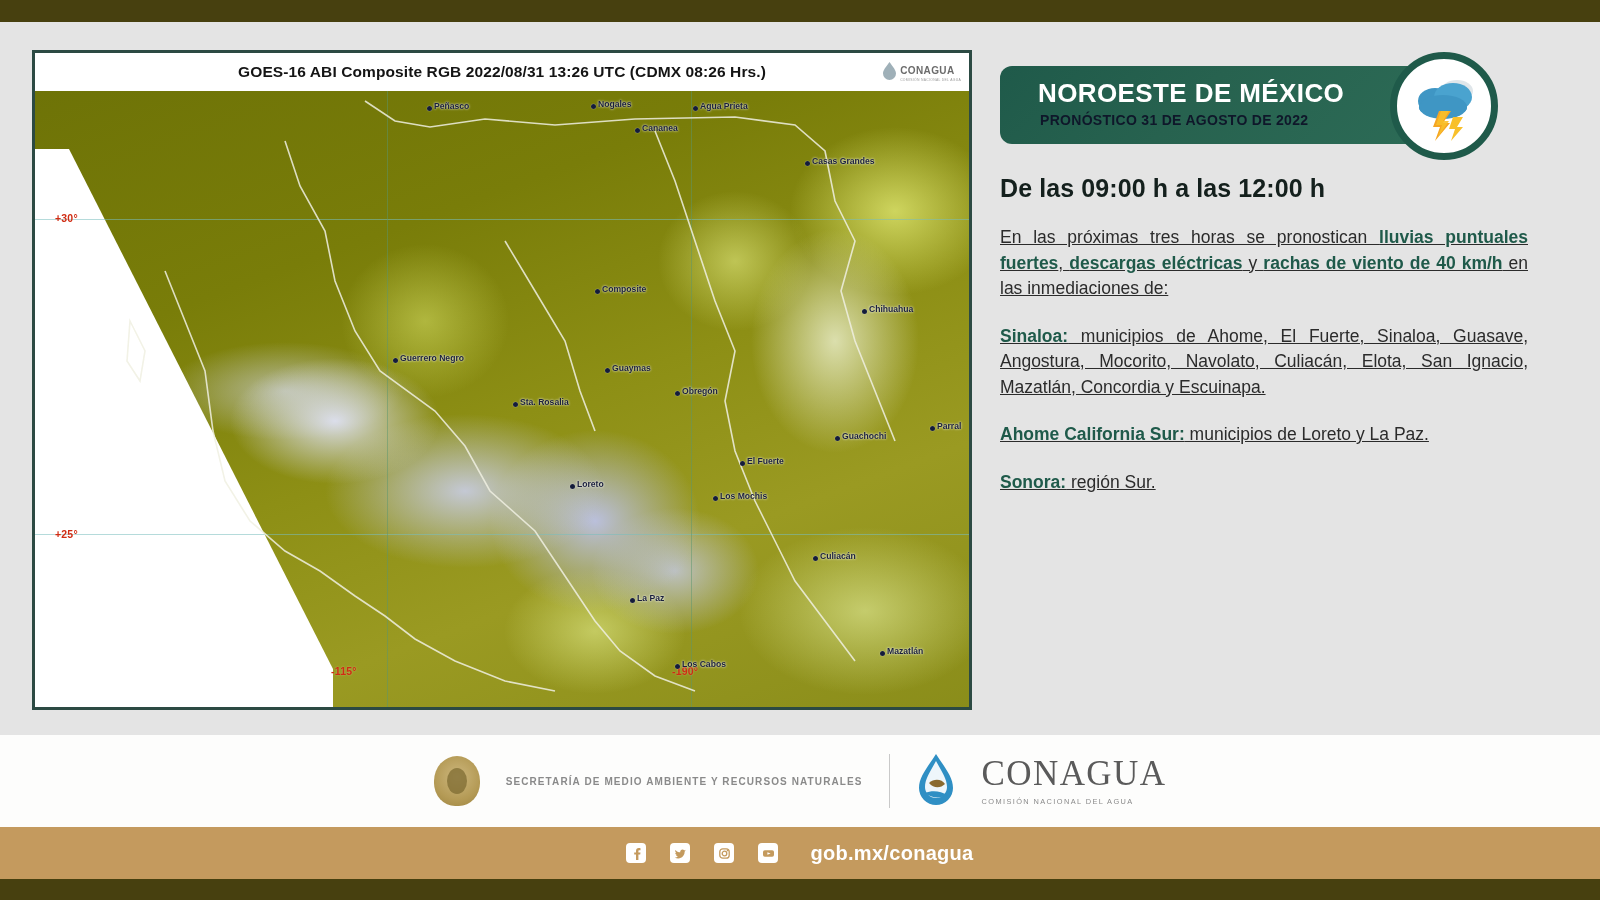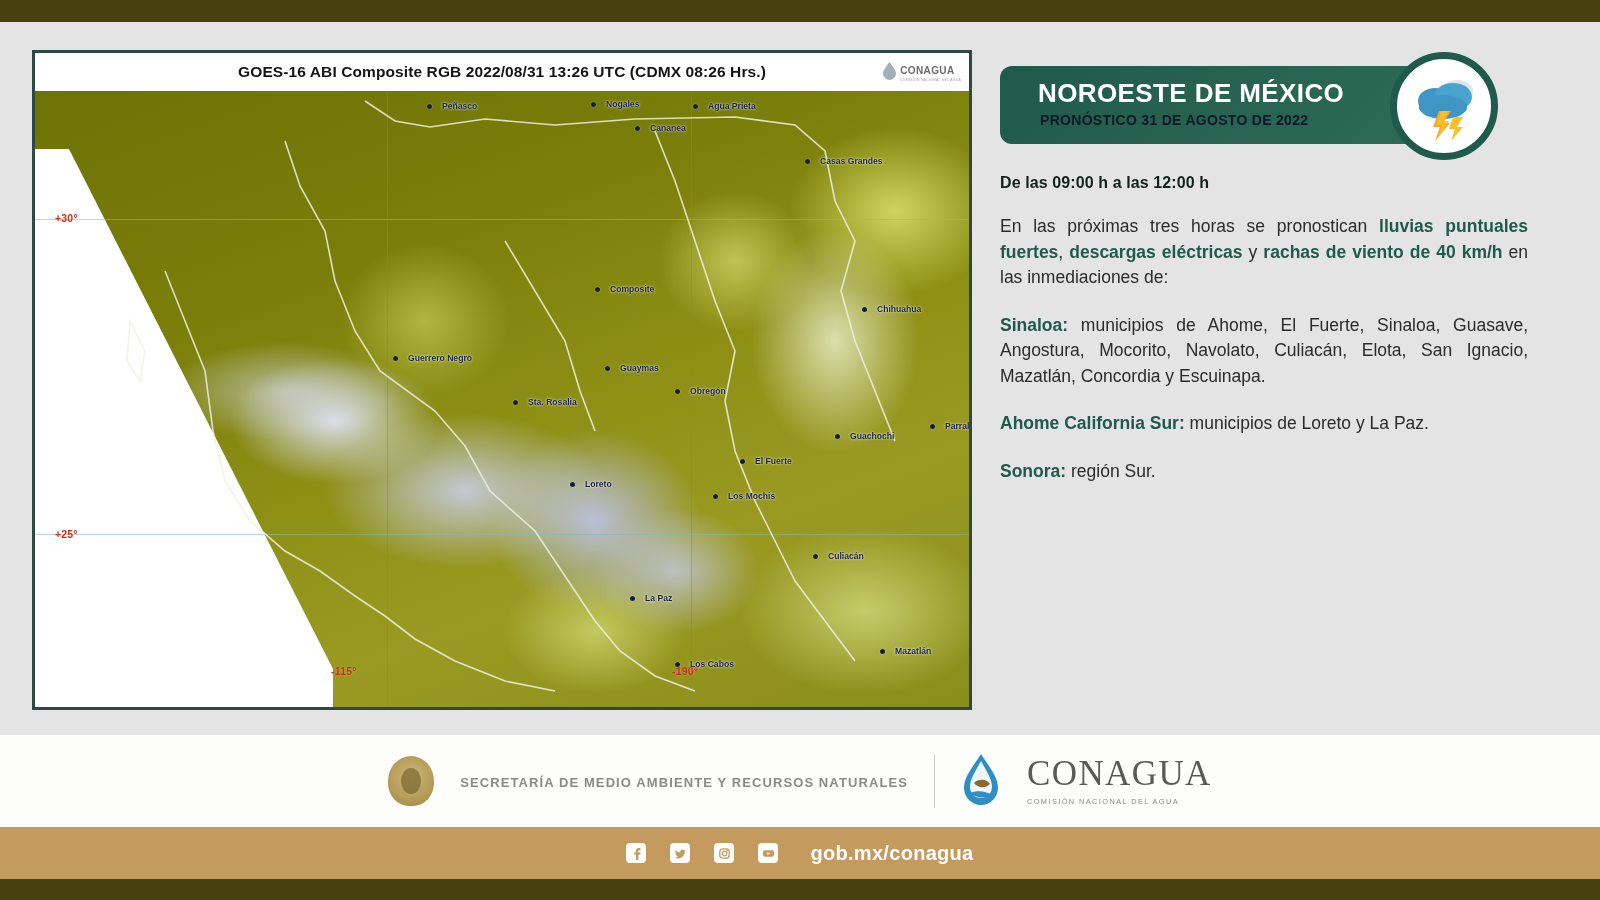--- a/index.html
+++ b/index.html
@@ -53,21 +53,21 @@
   .wedge{
     position:absolute;left:-2px;top:58px;width:330px;height:565px;background:#ffffff;
     clip-path:polygon(0 0,36px 0,300px 520px,300px 565px,0 565px);
   }
   .grid-h{position:absolute;left:0;width:100%;height:1px;background:rgba(120,190,190,.55);}
   .grid-v{position:absolute;top:0;height:100%;width:1px;background:rgba(90,150,110,.5);}
   .lat-lab,.lon-lab{
     position:absolute;font-size:10.5px;font-weight:bold;color:#d02b12;
     letter-spacing:.2px;text-shadow:0 0 2px rgba(255,255,255,.35);
   }
-  .city{position:absolute;display:flex;align-items:center;gap:10px;white-space:nowrap;}
+  .city{position:absolute;display:flex;align-items:flex-end;gap:2px;white-space:nowrap;}
   .city .dot{width:5px;height:5px;border-radius:50%;background:#141c3a;flex:none;
     box-shadow:0 0 1px rgba(255,255,255,.8);}
   .city .nm{font-size:8.6px;font-weight:bold;color:#1a1f3d;
     text-shadow:0 0 2px rgba(255,255,255,.75),0 0 3px rgba(255,255,255,.5);}
 
   
   .info{position:absolute;left:1000px;top:52px;width:528px;}
   .badge-row{position:relative;height:108px;margin-bottom:14px;padding-left:33px;}
   .badge-bar{
     position:absolute;left:0;top:14px;width:430px;height:78px;border-radius:12px;
@@ -80,25 +80,26 @@
   .badge-sub{
     position:absolute;left:40px;top:60px;color:#0f172a;font-size:14px;font-weight:bold;
     letter-spacing:.3px;
   }
   .badge-icon{
     position:absolute;left:390px;top:0;width:108px;height:108px;border-radius:50%;
     background:#ffffff;border:7px solid #1f5a4a;box-sizing:border-box;
     display:flex;align-items:center;justify-content:center;overflow:hidden;
   }
   .hours{
-    font-size:16px;font-weight:bold;color:#14201d;margin:2px 0 22px 0;letter-spacing:.1px;
+    font-size:25px;font-weight:bold;color:#14201d;margin:2px 0 22px 0;letter-spacing:.1px;
   }
   .para{
     font-size:17.5px;line-height:25.5px;color:#2b2b2b;text-align:justify;
     margin:0 0 22px 0;
+    text-decoration:underline;
   }
   .para:last-child{margin-bottom:0;}
   .g{color:#1f5a4a;font-weight:bold;}
 
   
   .logos{
     position:absolute;left:0;top:735px;width:1600px;height:92px;
     display:flex;align-items:center;justify-content:center;gap:26px;
   }
   .eagle{
@@ -106,21 +107,21 @@
     background:radial-gradient(circle at 50% 42%,#cdb77e,#b49a55 62%,#9c8340);
     flex:none;position:relative;
   }
   .eagle:after{
     content:"";position:absolute;left:13px;top:12px;width:20px;height:26px;
     border-radius:50%;background:#7e6b32;opacity:.75;
   }
   .ma-txt{display:flex;flex-direction:column;line-height:1;}
   .ma-main{font-family:"Liberation Serif","DejaVu Serif",serif;font-size:35px;
     font-weight:bold;color:#9d2241;letter-spacing:.6px;}
-  .ma-sub{font-size:13px;color:#8a8a8a;letter-spacing:1.1px;margin-top:2px;font-weight:bold;}
+  .ma-sub{font-size:10px;color:#8a8a8a;letter-spacing:1.1px;margin-top:2px;font-weight:bold;}
   .divider{width:1px;height:54px;background:#c9c9c9;}
   .drop{width:40px;height:56px;flex:none;}
   .cg-txt{display:flex;flex-direction:column;line-height:1;}
   .cg-main{font-family:"Liberation Serif","DejaVu Serif",serif;font-size:35px;
     color:#5a5a5a;letter-spacing:1.4px;}
   .cg-sub{font-size:7.4px;color:#8a8a8a;letter-spacing:1.4px;margin-top:7px;}
 
   
   .social{
     position:absolute;left:0;top:827px;width:1600px;height:52px;

